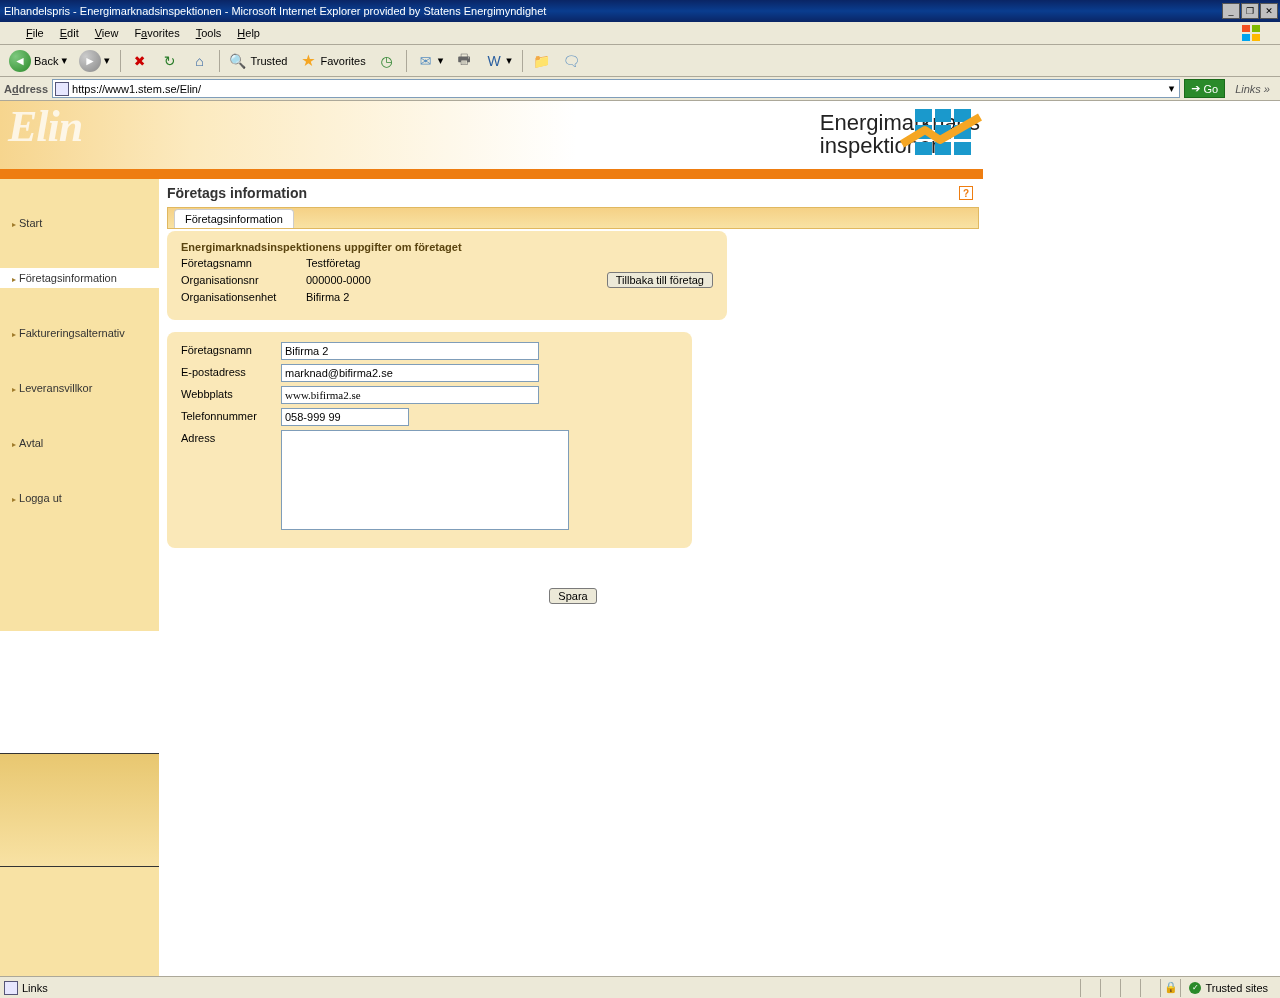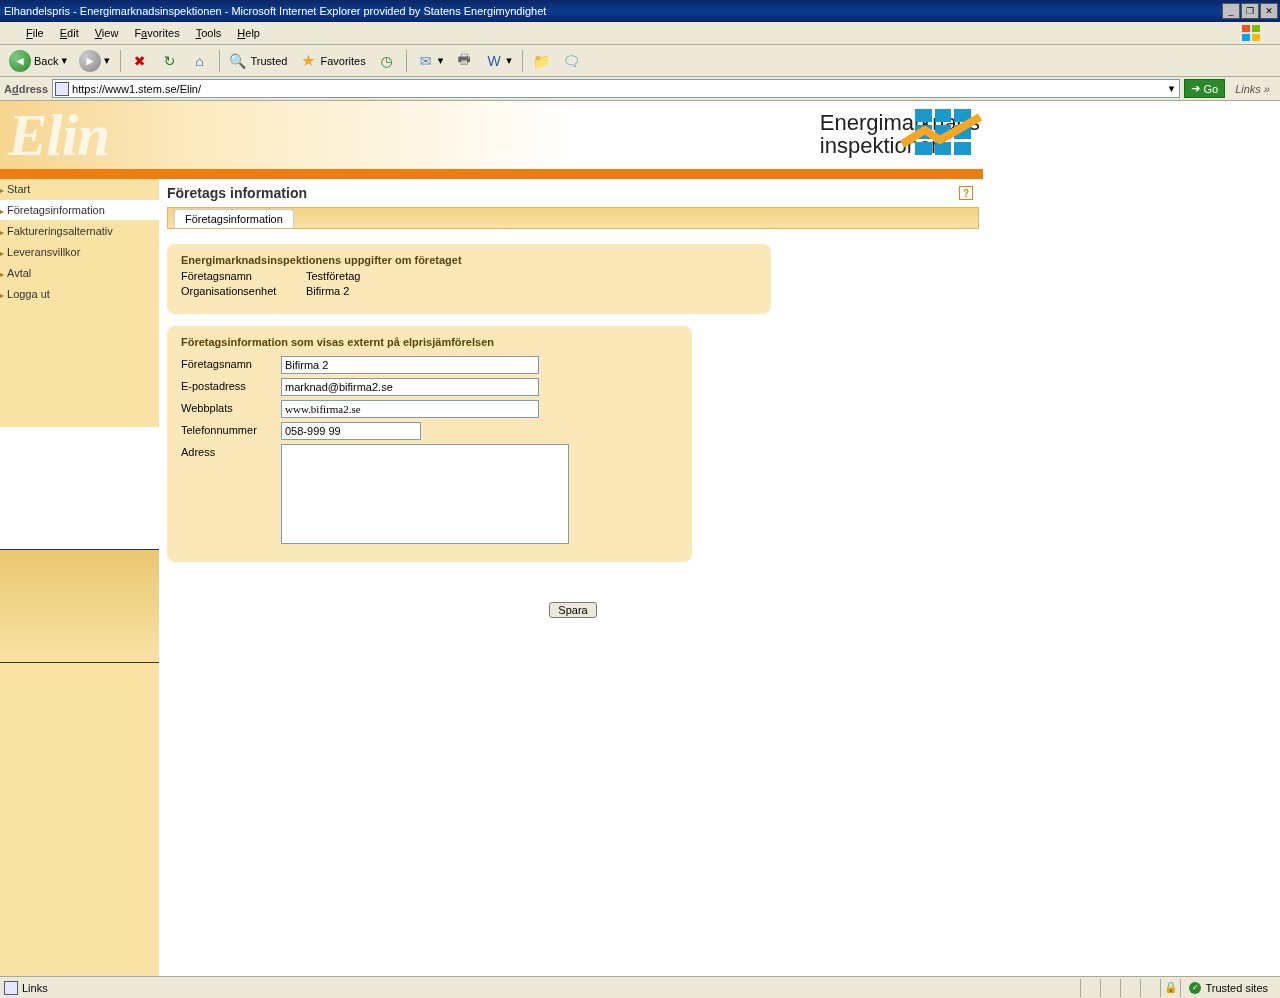--- a/index.html
+++ b/index.html
@@ -43,63 +43,63 @@
 .addr-input-wrap { flex: 1; display: flex; align-items: center; background: #fff; border: 1px solid #7f9db9; height: 19px; padding: 0 2px; }
 .addr-icon { width: 14px; height: 14px; background: #e7e7ff; border: 1px solid #557; margin-right: 3px; }
 .addr-input { flex: 1; border: none; outline: none; font-size: 11px; }
 .addr-drop { padding: 0 3px; cursor: pointer; }
 .go-btn { background: #2a8a2a; color: #fff; padding: 2px 6px; border: 1px solid #1a6a1a; display: flex; align-items: center; gap: 3px; cursor: pointer; height: 19px; font-size: 11px; }
 .links-lbl { font-size: 11px; padding: 0 6px; color: #555; font-style: italic; }
 
 
 .page { position: relative; height: 875px; background: #fff; overflow: hidden; }
 .banner { position: relative; height: 68px; background: linear-gradient(to right, #f6d58e 0%, #fceabf 15%, #fff 45%, #fff 100%); }
-.banner-logo-elin { position: absolute; left: 8px; top: 0; font-size: 59px; font-weight: bold; font-style: italic; font-family: Georgia, serif; color: rgba(255,255,255,0.75); letter-spacing: -1px; }
+.banner-logo-elin { position: absolute; left: 8px; top: 0; font-size: 44px; font-weight: bold; font-style: italic; font-family: Georgia, serif; color: rgba(255,255,255,0.75); letter-spacing: -1px; }
 .banner-brand { position: absolute; right: 300px; top: 10px; font-size: 22px; color: #222; line-height: 1.05; font-family: Georgia, serif; }
 .banner-icon { position: absolute; right: 306px; top: 5px; width: 62px; height: 52px; }
 .banner-icon .grid { position: absolute; left:3px; top:3px; width:56px; height:46px; display:grid; grid-template-columns:repeat(3,1fr); grid-template-rows:repeat(3,1fr); gap:3px; }
 .banner-icon .grid div { background:#1a99cc; }
 .banner-icon svg { position: absolute; left:-12px; top:6px; }
 .orange-strip { height: 10px; background: #ee7d11; width: 983px; }
 
 .content-wrap { display: flex; height: 797px; }
 
 
 .sidebar { width: 159px; display: flex; flex-direction: column; }
 .nav { background: #f8e2a4; }
-.nav-item { padding: 4px 0; border-bottom: 1px solid #f8e2a4; font-size: 11px; color: #333; cursor: pointer; }
+.nav-item { padding: 4px 12px; border-bottom: 1px solid #f8e2a4; font-size: 11px; color: #333; cursor: pointer; margin-top: 34px; }
 .nav-item::before { content: "▸"; font-size: 8px; margin-right: 3px; color: #9f7a2a; }
 .nav-item.active { background: #fff; }
 .ad-box { border-top:1px solid #333; border-bottom:1px solid #333; height:114px; background: linear-gradient(to bottom,#e8c770,#f8e2a4); margin-top:122px; }
 
 
 .main { flex: 1; padding: 4px 0 0 8px; }
 .page-h { display: flex; justify-content: space-between; align-items: center; padding: 2px 6px 6px 0; width: 812px; }
 .page-h h2 { font-size: 14px; font-weight: bold; color: #333; }
 .help-ic { width: 14px; height: 14px; border: 1px solid #ee7d11; color: #ee7d11; display: flex; align-items: center; justify-content: center; font-size: 10px; font-weight: bold; cursor: pointer; }
 .tab-strip { width: 812px; background: linear-gradient(to bottom,#f5d186,#f8e2a4); height: 22px; border: 1px solid #e0b860; display: flex; align-items: flex-end; padding-left: 6px; }
 .tab { background: #fff; border: 1px solid #ccc; border-bottom: none; padding: 3px 10px; border-radius: 4px 4px 0 0; font-size: 11px; cursor: pointer; }
 
-.info-box { width: 604px; background: #fae8b8; border-radius: 8px; padding: 10px 14px 14px; margin-top: 15px; font-size: 11px; }
+.info-box { width: 560px; background: #fae8b8; border-radius: 8px; padding: 10px 14px 14px; margin-top: 2px; font-size: 11px; }
 .info-title { font-weight: bold; color: #5a4410; margin-bottom: 4px; }
 .info-row { display: flex; margin-bottom: 3px; align-items: center; }
 .info-label { width: 125px; }
 .info-val { }
 .back-btn-wrap { margin-left: auto; }
 .btn { background: #ece9d8; border: 1px solid #7a7a7a; border-radius: 3px; padding: 1px 8px; font-size: 11px; cursor: pointer; }
 
 .form-box { width: 525px; background: #fae8b8; border-radius: 8px; padding: 10px 14px 14px; margin-top: 12px; font-size: 11px; }
 .form-title { font-weight: bold; color: #5a4410; margin-bottom: 8px; }
 .form-row { display: flex; margin-bottom: 4px; align-items: flex-start; }
 .form-label { width: 100px; padding-top: 2px; }
 .text-in { border: 1px solid #7f9db9; background: #fff; font-size: 11px; padding: 1px 3px; height: 18px; }
 .in-name { width: 258px; }
 .in-email { width: 258px; }
 .in-web { width: 258px; font-family: Liberation Serif, serif; }
-.in-phone { width: 140px; }
+.in-phone { width: 128px; }
 .ta-addr { width: 288px; height: 100px; border: 1px solid #7f9db9; font-size: 11px; resize: none; }
 
 .save-wrap { text-align: center; width: 812px; margin-top: 40px; }
 
 
 .status-bar { position: fixed; bottom: 0; left: 0; right: 0; height: 22px; background: #ece9d8; border-top: 1px solid #aca899; display: flex; align-items: center; justify-content: space-between; padding: 0 4px; font-size: 11px; }
 .status-left { display: flex; align-items: center; gap: 4px; }
 .status-ie-icon { width: 14px; height: 14px; background: #e7e7ff; border: 1px solid #557; }
 .status-right { display: flex; align-items: center; gap: 0; }
 .status-slot { width: 20px; height: 18px; border-left: 1px solid #aca899; }
@@ -254,27 +254,31 @@
         <div class="tab">Företagsinformation</div>
       </div>
 
       <div class="info-box">
         <div class="info-title">Energimarknadsinspektionens uppgifter om företaget</div>
         <div class="info-row">
           <div class="info-label">Företagsnamn</div>
           <div class="info-val">Testföretag</div>
         </div>
         <div class="info-row">
+          <div class="info-label">Organisationsnr</div>
+          <div class="info-val">000000-0000</div>
+          <div class="back-btn-wrap"><button class="btn">Tillbaka till företag</button></div>
+        </div>
+        <div class="info-row">
           <div class="info-label">Organisationsenhet</div>
           <div class="info-val">Bifirma 2</div>
         </div>
       </div>
 
       <div class="form-box">
-        <div class="form-title">Företagsinformation som visas externt på elprisjämförelsen</div>
         <div class="form-row">
           <div class="form-label">Företagsnamn</div>
           <input class="text-in in-name" value="Bifirma 2" style="">
         </div>
         <div class="form-row">
           <div class="form-label">E-postadress</div>
           <input class="text-in in-email" value="marknad@bifirma2.se" style="">
         </div>
         <div class="form-row">
           <div class="form-label">Webbplats</div>

